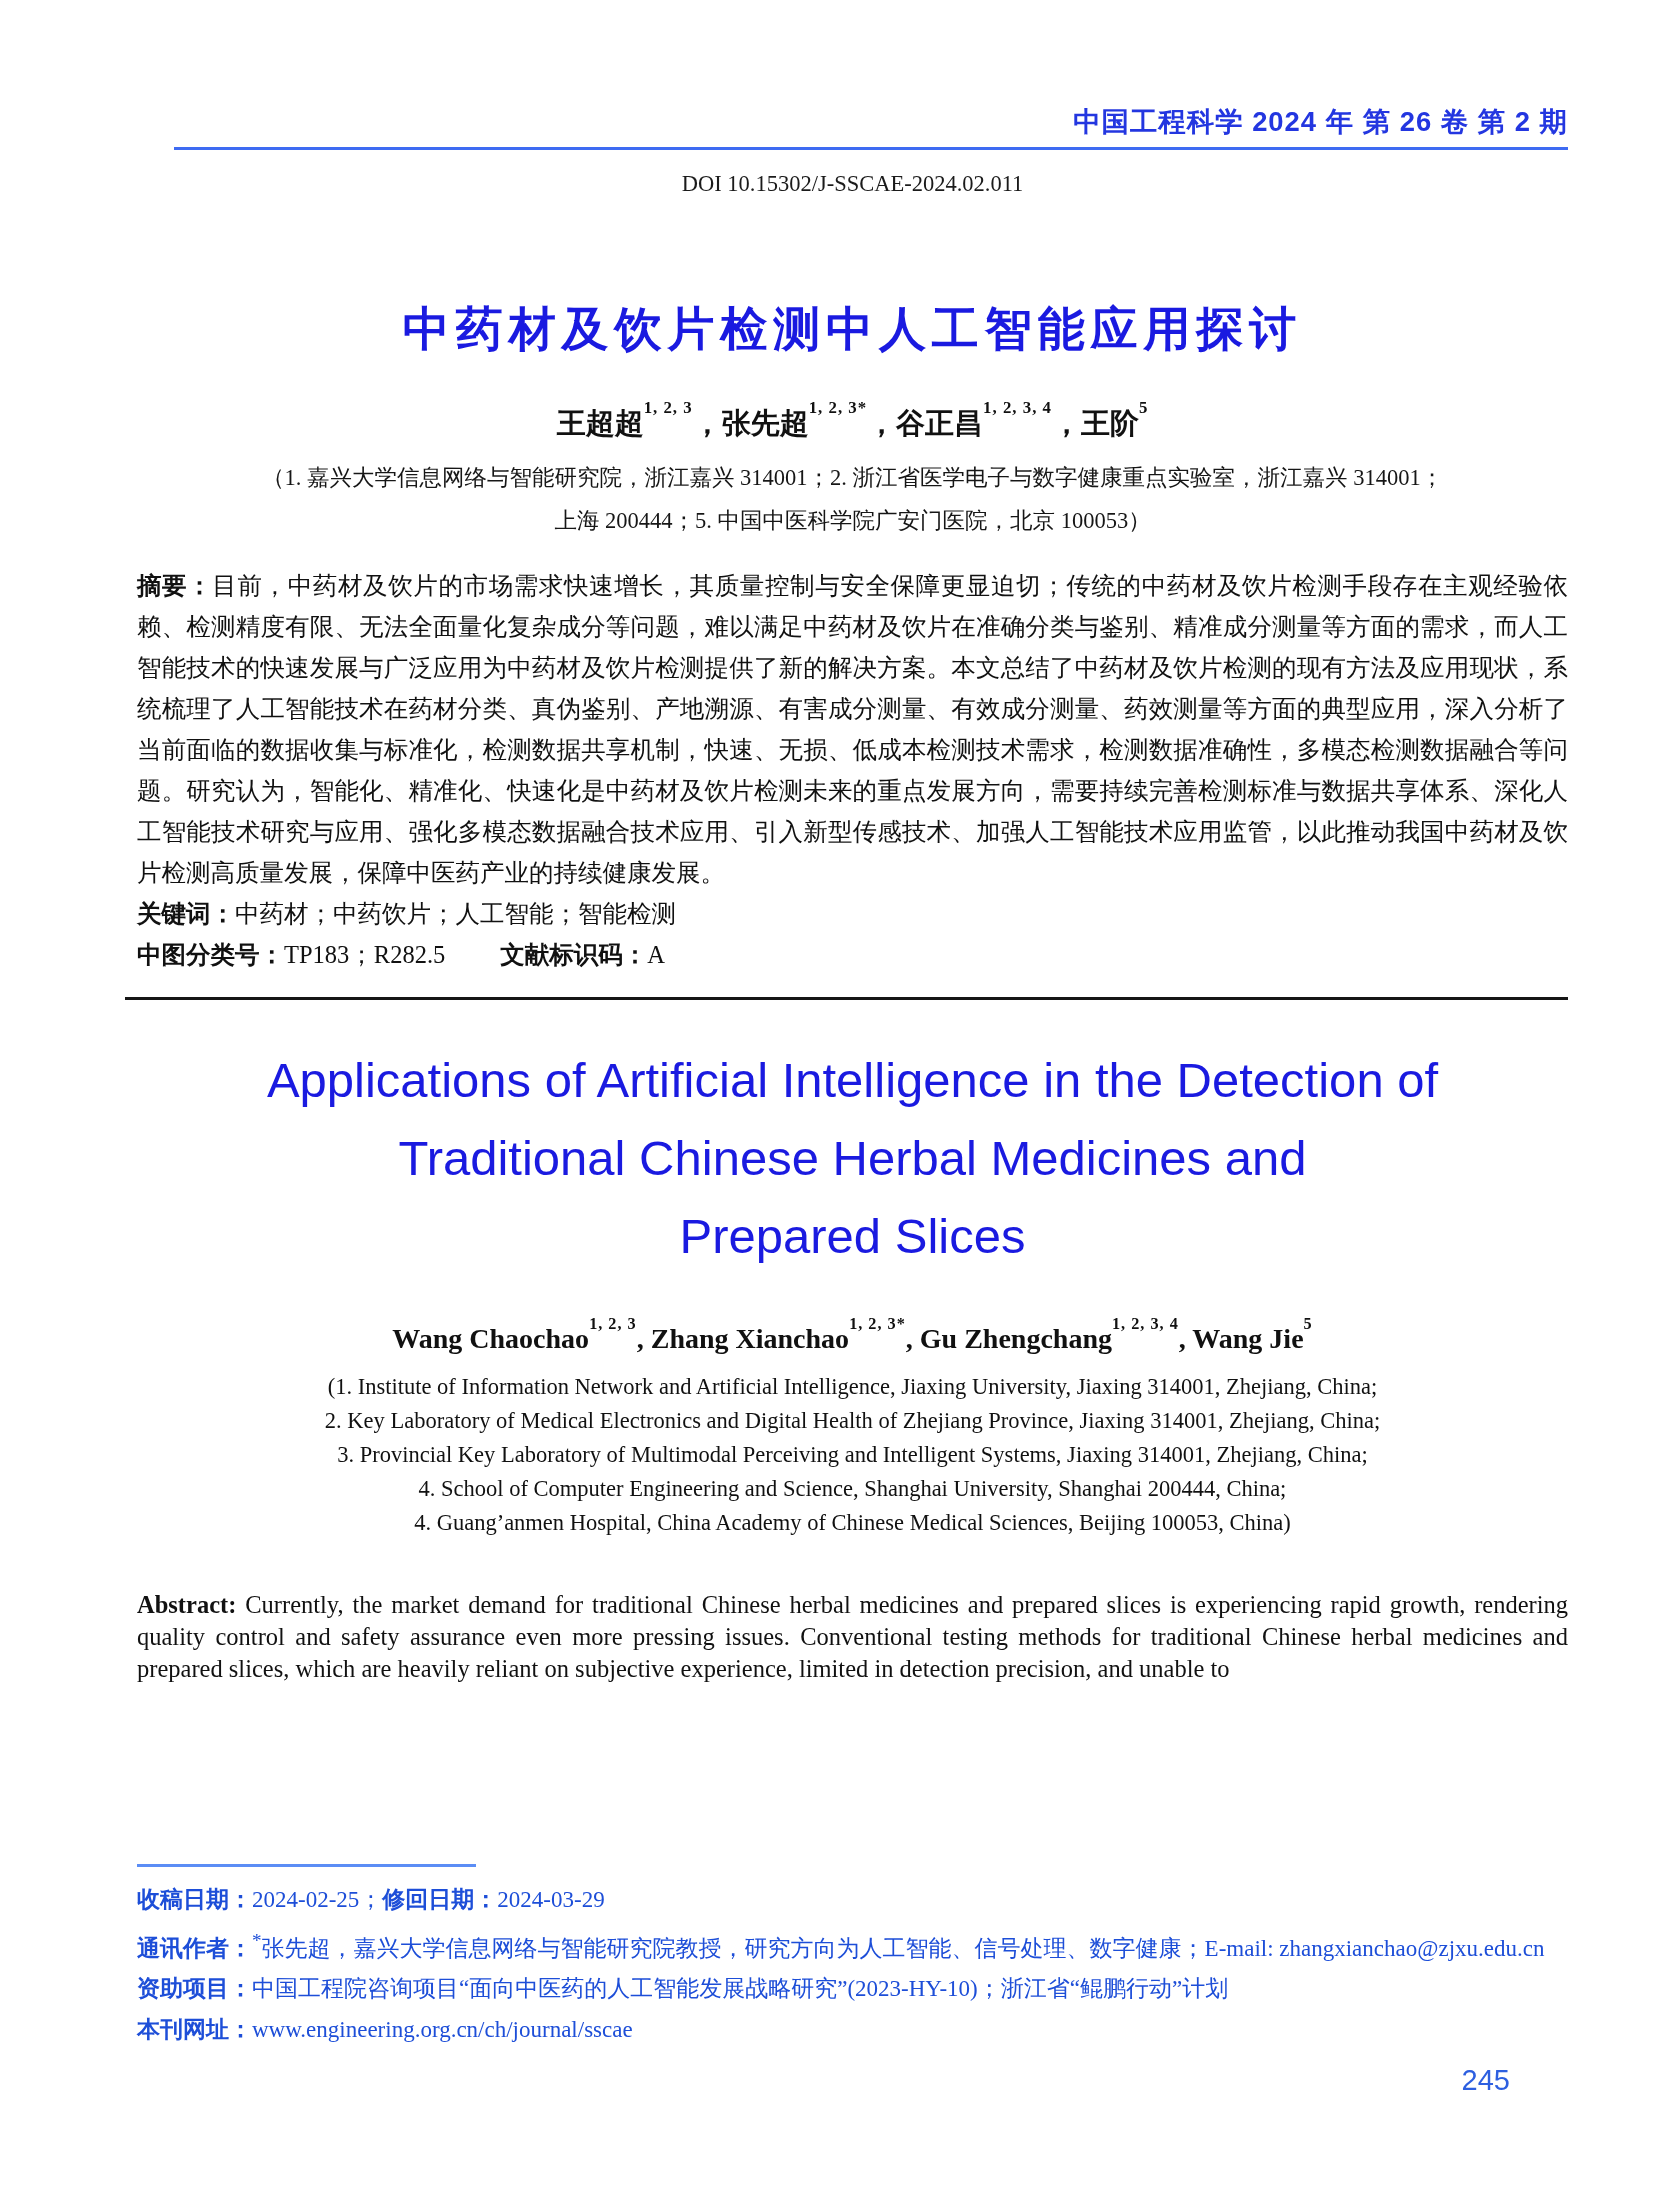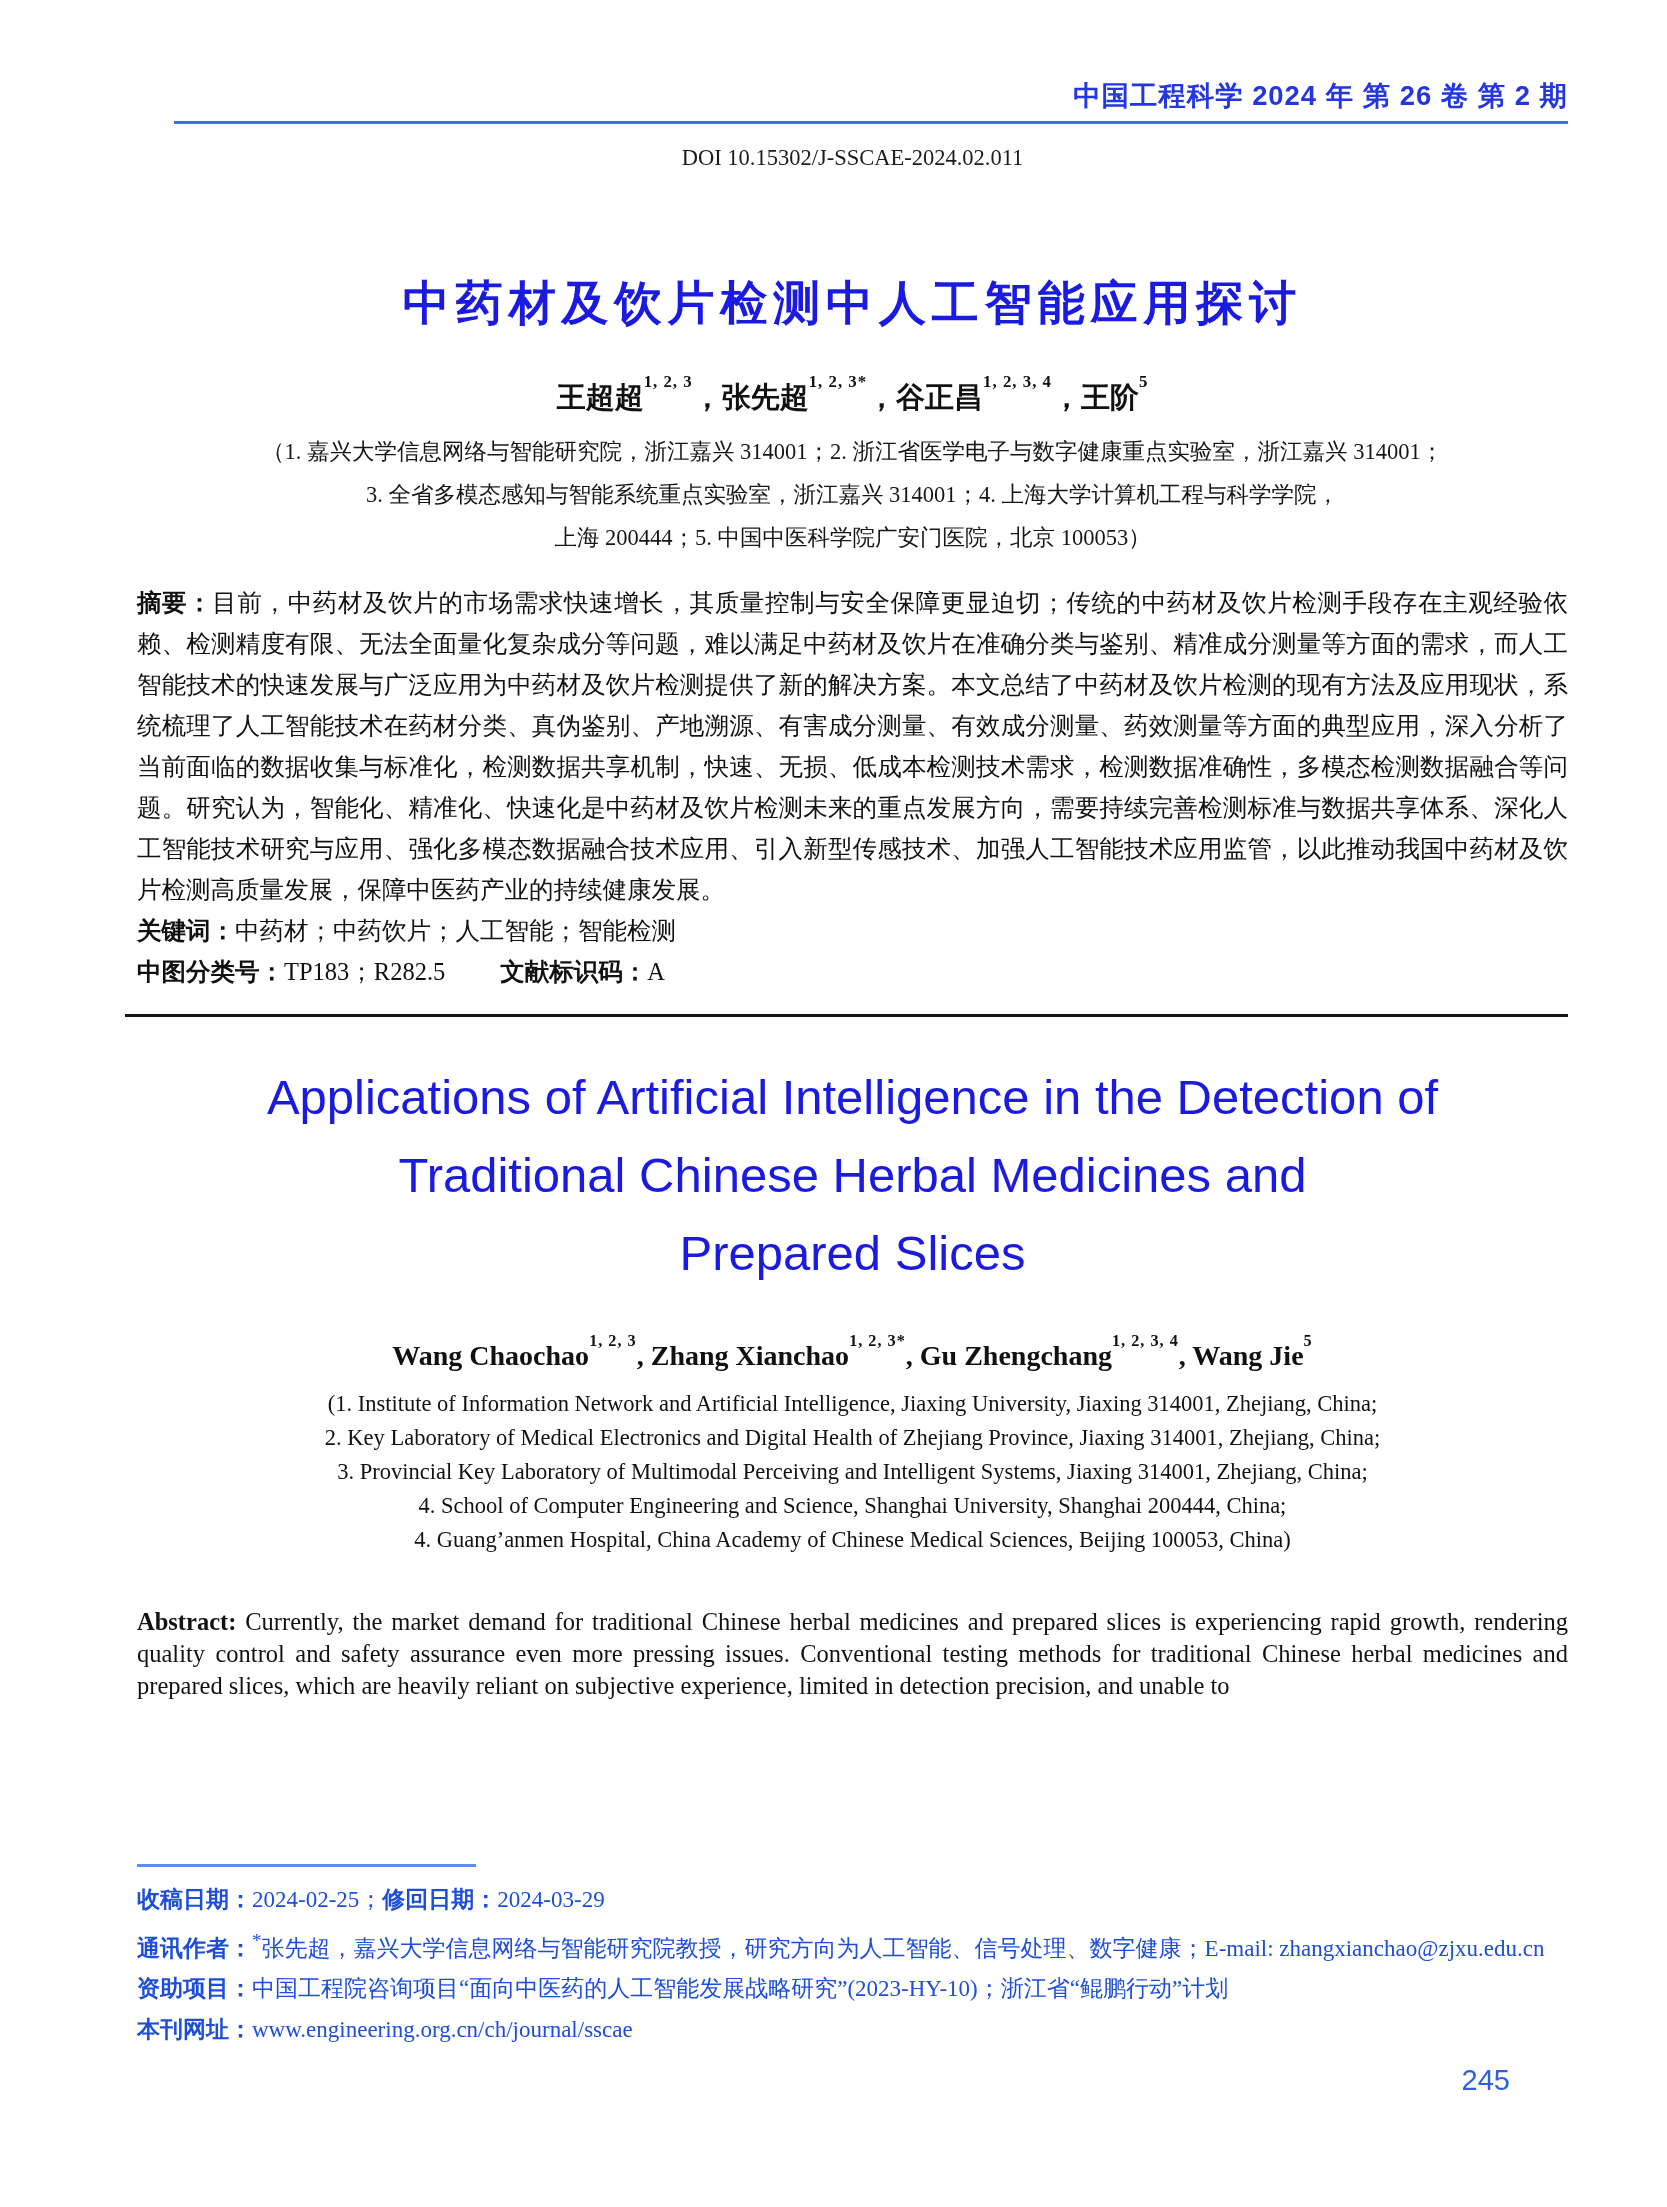--- a/index.html
+++ b/index.html
@@ -7,21 +7,21 @@
     position:relative;
     width:1667px;height:2207px;
     background:#ffffff;
     overflow:hidden;
     font-family:"Liberation Serif", serif;
     color:#111;
   }
   .content{margin:0 99px 0 137px;width:1431px;}
 
   
-  .header{padding-top:80px;}
+  .header{padding-top:106px;}
   .journal-line{
     text-align:right;
     font-family:"Liberation Sans", sans-serif;
     font-weight:600;
     font-size:27.4px;line-height:31px;
     letter-spacing:1px;
     color:var(--header_blue);
   }
   .header-rule{
     margin-top:9.8px;margin-left:37px;
@@ -142,21 +142,20 @@
     </div>
 
     <h1 class="cn-title">中药材及饮片检测中人工智能应用探讨</h1>
 
     <div class="cn-authors">
       <span class="author"><span>王超超</span><sup>1, 2, 3</sup><span>，</span></span><span class="author"><span>张先超</span><sup>1, 2, 3*</sup><span>，</span></span><span class="author"><span>谷正昌</span><sup>1, 2, 3, 4</sup><span>，</span></span><span class="author"><span>王阶</span><sup>5</sup><span></span></span>
     </div>
 
     <div class="cn-affiliations">
       <div>（1. 嘉兴大学信息网络与智能研究院，浙江嘉兴 314001；2. 浙江省医学电子与数字健康重点实验室，浙江嘉兴 314001；</div>
-      <div>3. 全省多模态感知与智能系统重点实验室，浙江嘉兴 314001；4. 上海大学计算机工程与科学学院，</div>
       <div>上海 200444；5. 中国中医科学院广安门医院，北京 100053）</div>
     </div>
 
     <div class="abstract-block">
       <p class="para"><span class="cjk-label">摘要：</span><span>目前，中药材及饮片的市场需求快速增长，其质量控制与安全保障更显迫切；传统的中药材及饮片检测手段存在主观经验依赖、检测精度有限、无法全面量化复杂成分等问题，难以满足中药材及饮片在准确分类与鉴别、精准成分测量等方面的需求，而人工智能技术的快速发展与广泛应用为中药材及饮片检测提供了新的解决方案。本文总结了中药材及饮片检测的现有方法及应用现状，系统梳理了人工智能技术在药材分类、真伪鉴别、产地溯源、有害成分测量、有效成分测量、药效测量等方面的典型应用，深入分析了当前面临的数据收集与标准化，检测数据共享机制，快速、无损、低成本检测技术需求，检测数据准确性，多模态检测数据融合等问题。研究认为，智能化、精准化、快速化是中药材及饮片检测未来的重点发展方向，需要持续完善检测标准与数据共享体系、深化人工智能技术研究与应用、强化多模态数据融合技术应用、引入新型传感技术、加强人工智能技术应用监管，以此推动我国中药材及饮片检测高质量发展，保障中医药产业的持续健康发展。</span></p>
       <p class="para"><span class="cjk-label">关键词：</span><span>中药材；中药饮片；人工智能；智能检测</span></p>
       <p class="para"><span class="cjk-label">中图分类号：</span><span>TP183；R282.5</span><span class="cjk-label clc-gap">文献标识码：</span><span>A</span></p>
     </div>
 
     <div class="divider"></div>

